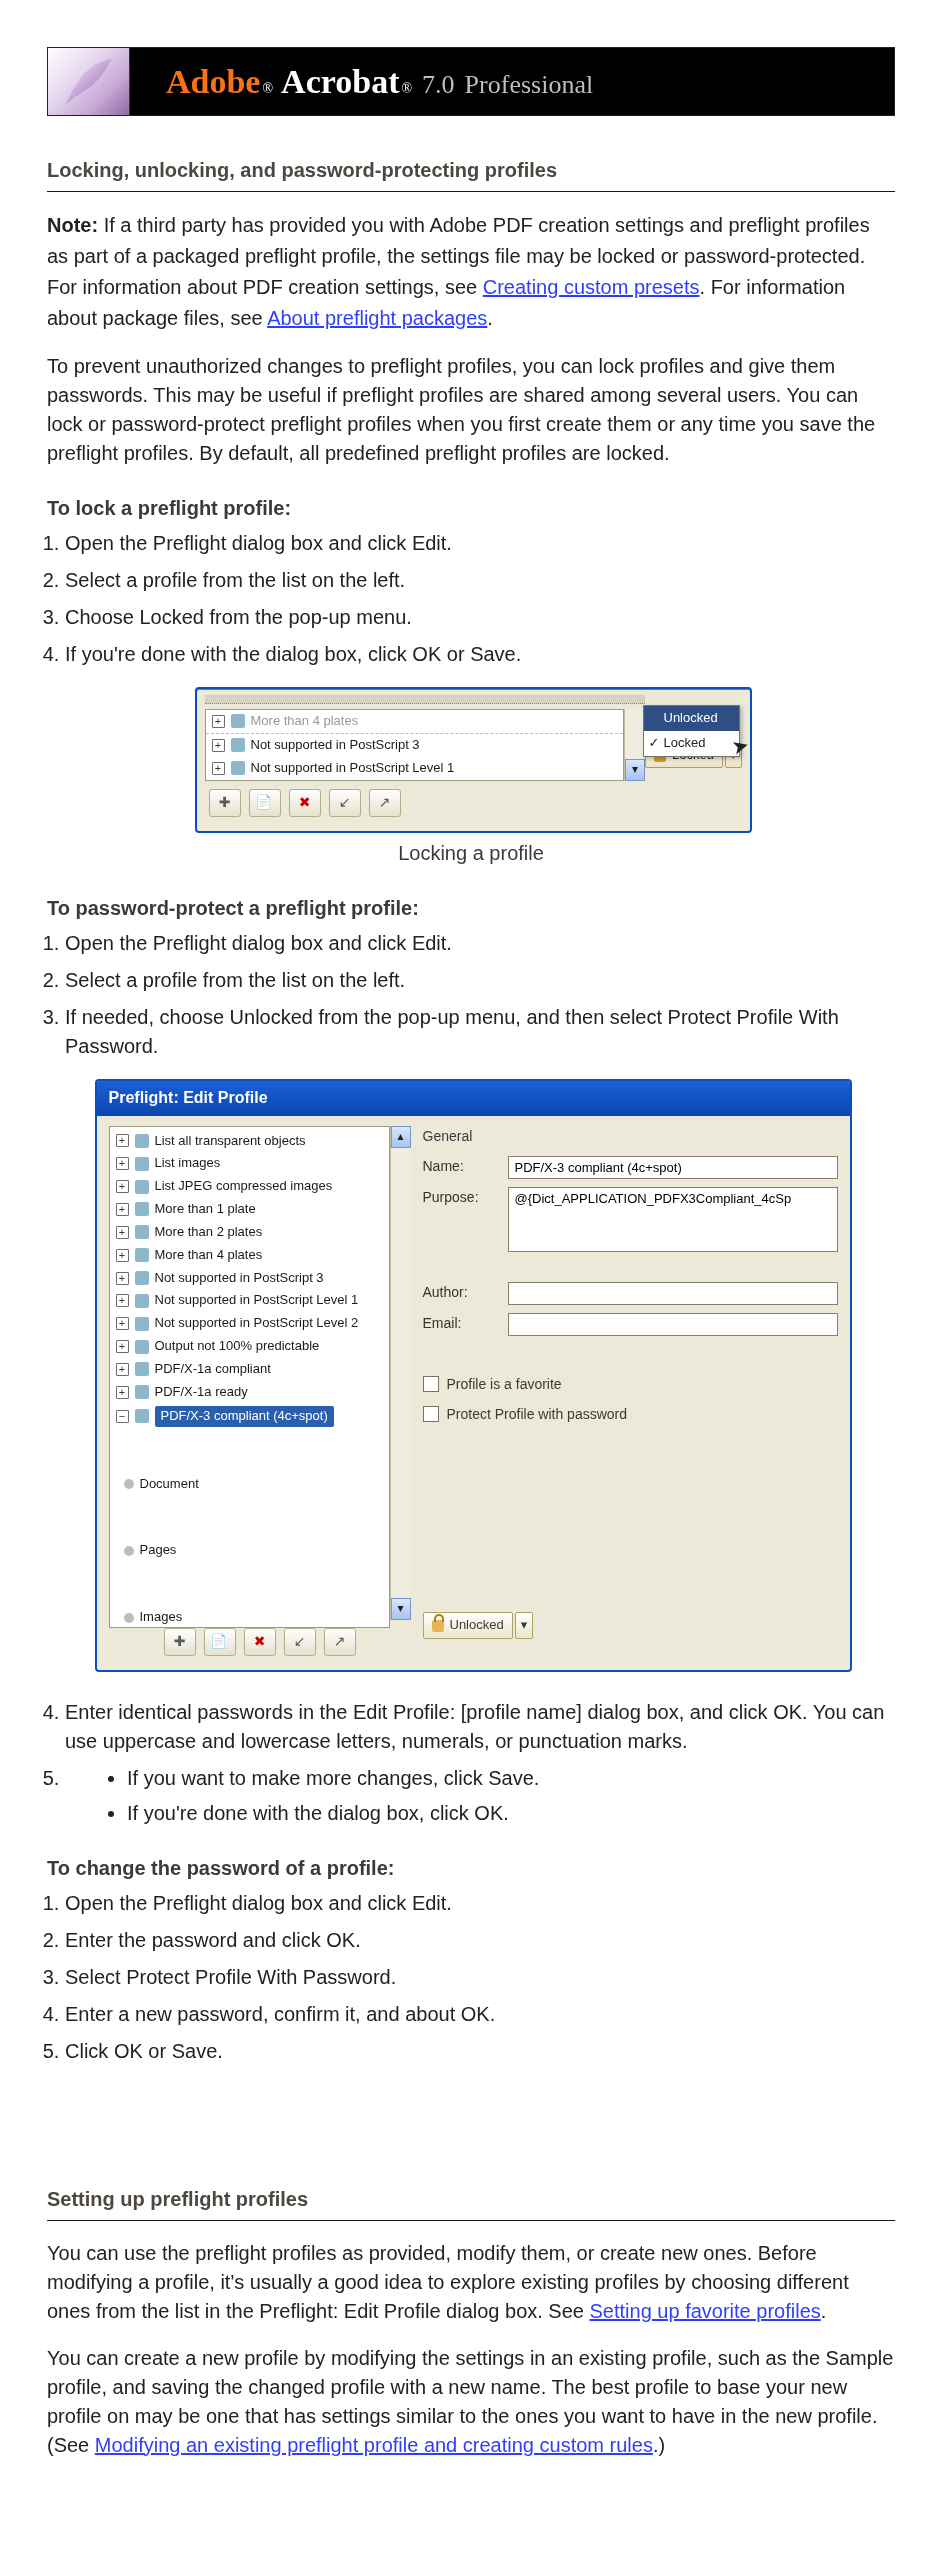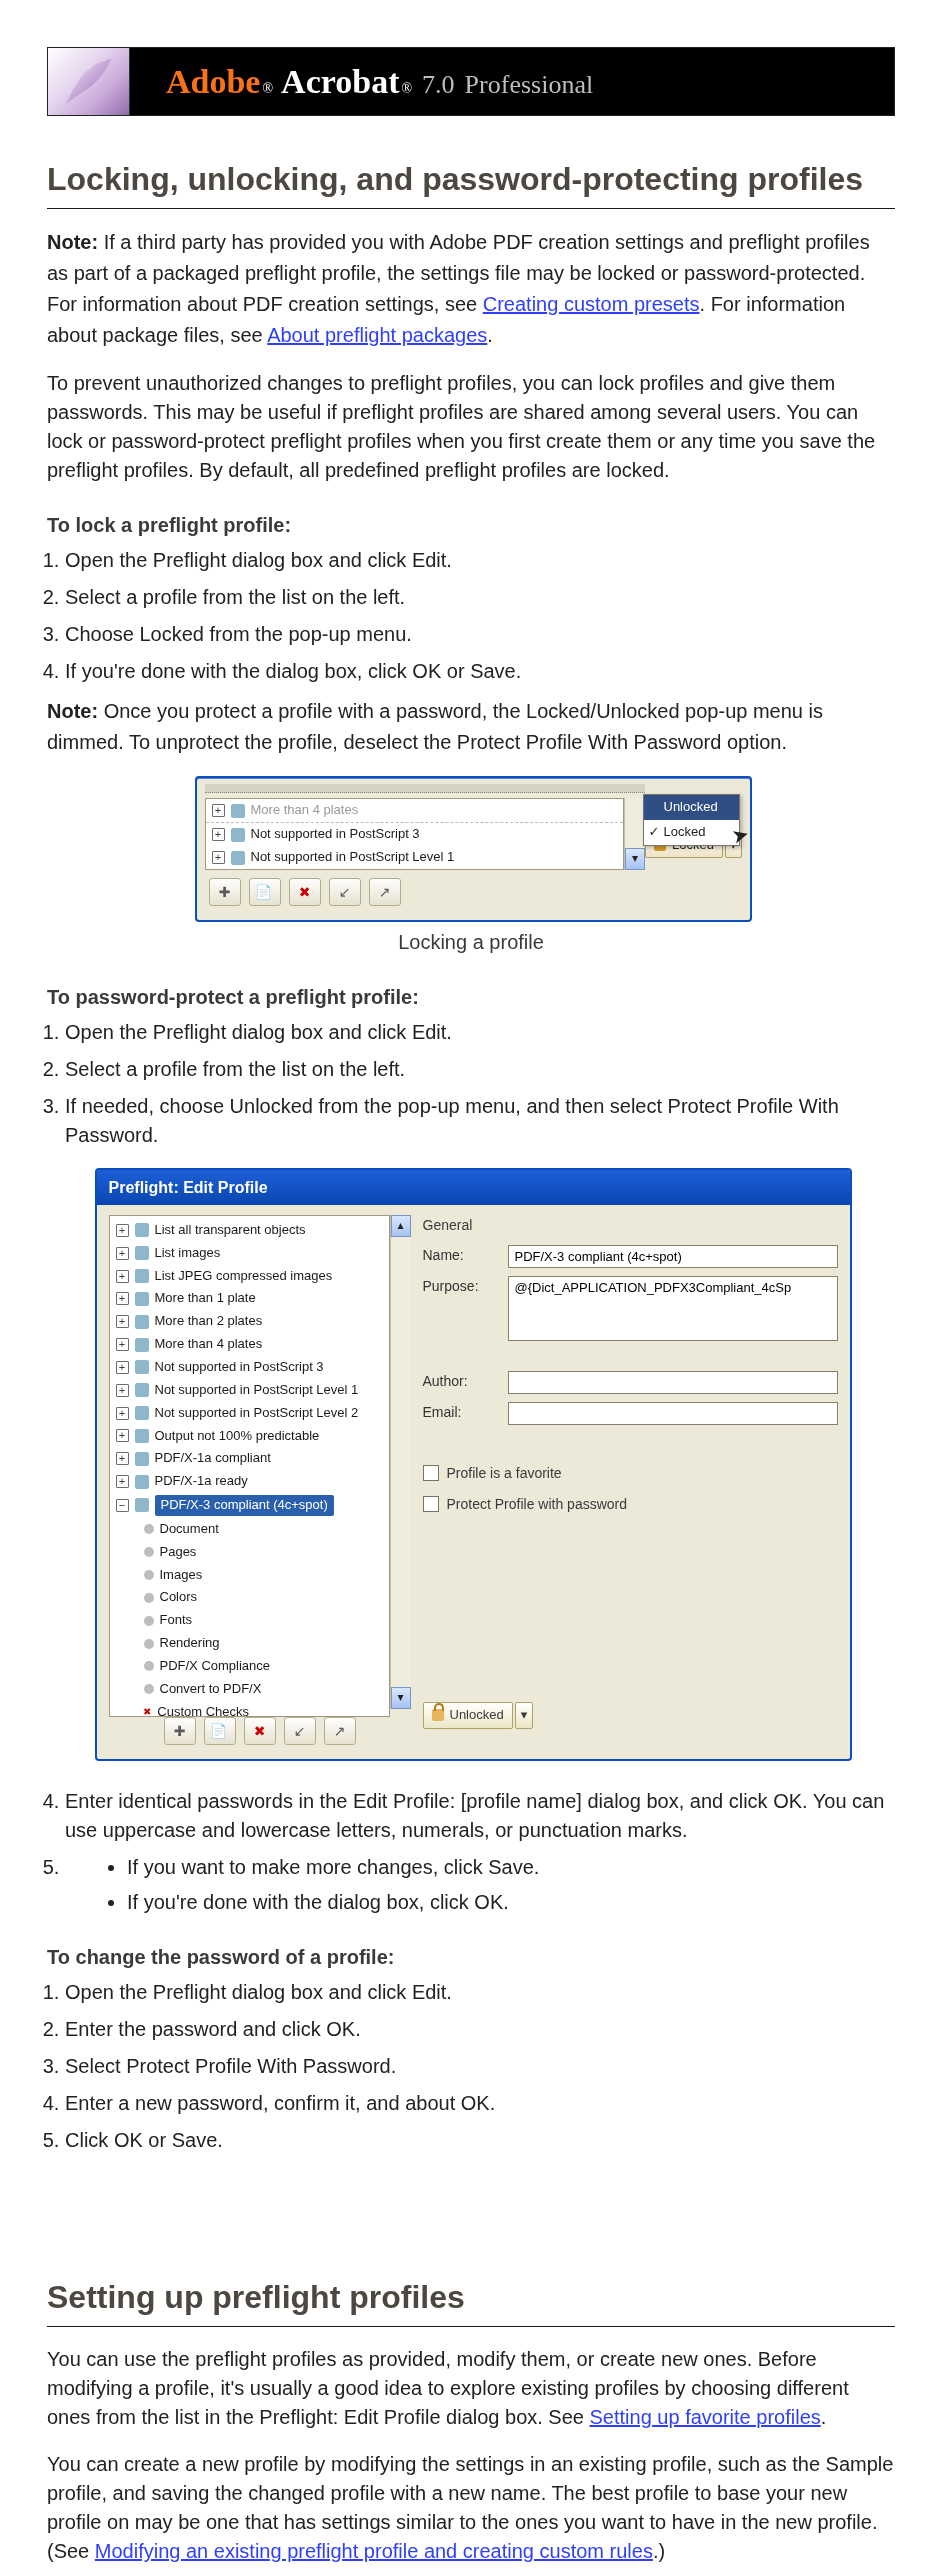--- a/index.html
+++ b/index.html
@@ -34,21 +34,21 @@
   .banner-text{display:flex;align-items:baseline;padding-left:36px;font-family:Georgia,"Times New Roman",serif;}
   .brand{color:#f97316;font-size:34px;font-weight:600;}
   .brand-reg{font-size:14px;vertical-align:super;margin-left:2px;margin-right:8px;color:#fff;}
   .product{color:#fff;font-size:34px;font-weight:700;}
   .prod-trade{font-size:14px;vertical-align:super;margin-left:2px;color:#fff;}
   .version{color:#bdbdbd;font-size:26px;margin-left:10px;font-weight:400;}
   .prof{color:#bdbdbd;font-size:26px;margin-left:10px;}
 
   
   .content{margin:0 47px;padding-top:40px;}
-  h1.title{font-family:Verdana,Geneva,sans-serif;font-weight:700;font-size:32px;color:#4c4740;margin:0 0 6px 0;}
+  h1.title{font-family:Verdana,Geneva,sans-serif;font-weight:700;font-size:20px;color:#4c4740;margin:0 0 6px 0;}
   .hr{border:0;border-top:1px solid var(--rule);margin:6px 0 18px 0;}
 
   .note{margin:10px 0 18px 0;line-height:1.55;}
   .note strong{font-weight:700;}
 
   a.link{color:var(--link);text-decoration:underline;}
 
   p{margin:10px 0 18px 0;}
   h3.sub{font-weight:700;font-size:20px;color:#3a3a3a;margin-top:26px;margin-bottom:6px;}
 
@@ -99,21 +99,21 @@
   .menu .item.sel{background:var(--highlight);color:#fff;}
   .menu .item.check::before{content:"✓";position:absolute;left:5px;}
   .cursor{position:absolute;right:-10px;top:26px;font-size:20px;transform:rotate(-15deg);}
 
   
   .fig2{width:753px;}
   .fig2 .body{display:flex;gap:12px;padding:10px 12px 14px 12px;}
   .fig2 .left{width:302px;}
   .fig2 .left .tree{height:494px;overflow:hidden;position:relative;}
   .tree .sel{background:#2a5fae;color:#fff;border-radius:2px;padding:1px 6px;}
-  .treesub .row{padding-left:34px;}
+  .treesub .row{padding-left:14px;margin-top:44px;}
   .treesub .node{width:10px;height:10px;border-radius:50%;background:#bdbdbd;display:inline-block;}
   .tree .redx{color:#c00;font-weight:bold;font-family:monospace;}
 
   .fig2 .right{flex:1;font-size:14px;color:#3a3a3a;}
   .form-row{display:flex;align-items:flex-start;margin:8px 0;gap:16px;}
   .form-row .lbl{width:69px;font-size:14px;color:#333;}
   .form-row input.txt, .form-row textarea.txt{
     flex:1;border:1px solid #86806a;background:#fff;font-size:13px;padding:3px 6px;font-family:Tahoma,Arial,sans-serif;min-width:0;
   }
   .form-row textarea.txt{height:57px;resize:none;overflow:hidden;white-space:nowrap;}
@@ -161,24 +161,20 @@
 
     <p>To prevent unauthorized changes to preflight profiles, you can lock profiles and give them passwords. This may be useful if preflight profiles are shared among several users. You can lock or password-protect preflight profiles when you first create them or any time you save the preflight profiles. By default, all predefined preflight profiles are locked.</p>
 
     <h3 class="sub">To lock a preflight profile:</h3>
     <ol class="steps">
       <li>Open the Preflight dialog box and click Edit.</li>
       <li>Select a profile from the list on the left.</li>
       <li>Choose Locked from the pop-up menu.</li>
       <li>If you're done with the dialog box, click OK or Save.</li>
     </ol>
-    <div class="note">
-      <strong>Note:</strong>
-      <span>Once you protect a profile with a password, the Locked/Unlocked pop-up menu is dimmed. To unprotect the profile, deselect the Protect Profile With Password option.</span>
-    </div>
 
     <div class="xp-figure" style="width:553px">
       <div class="xp-shell fig1">
         <div class="body">
           <div class="left">
             <div class="shadow-title"></div>
             <div style="display:flex;">
               <div class="tree" style="flex:1">
                 <div class="row" style="color:#999;border-bottom:1px dashed #bbb;">
                     <span class="plusminus">+</span>

